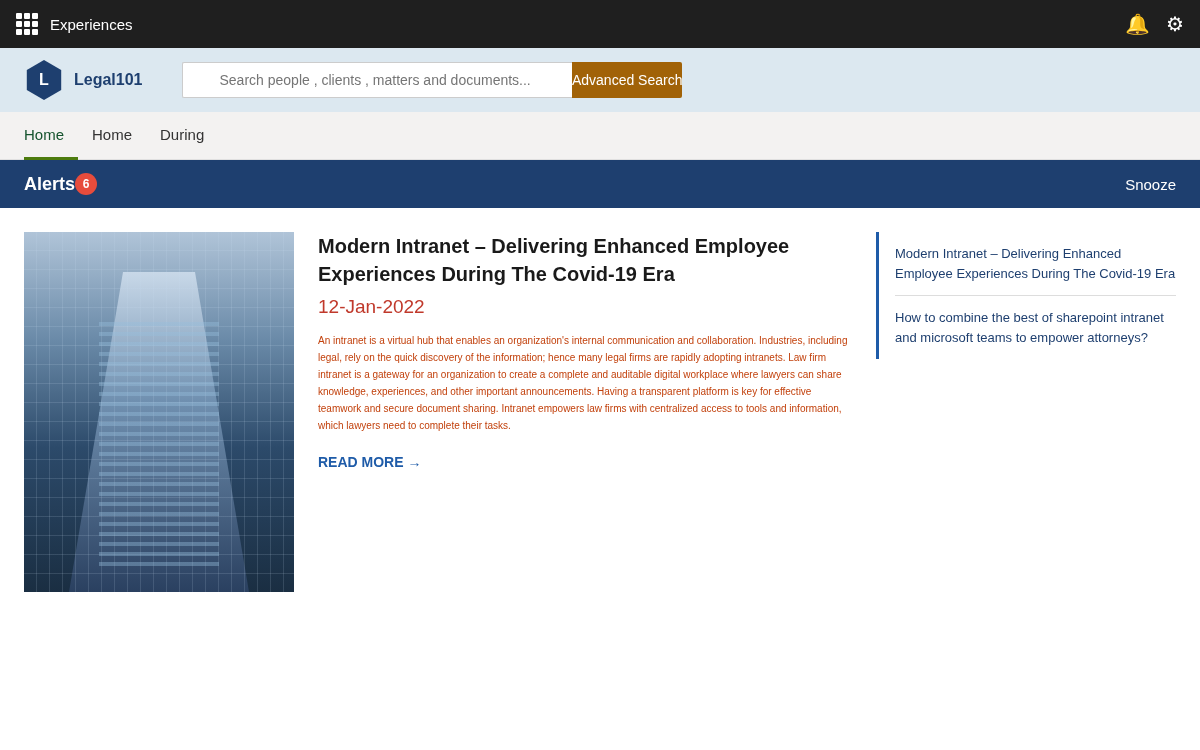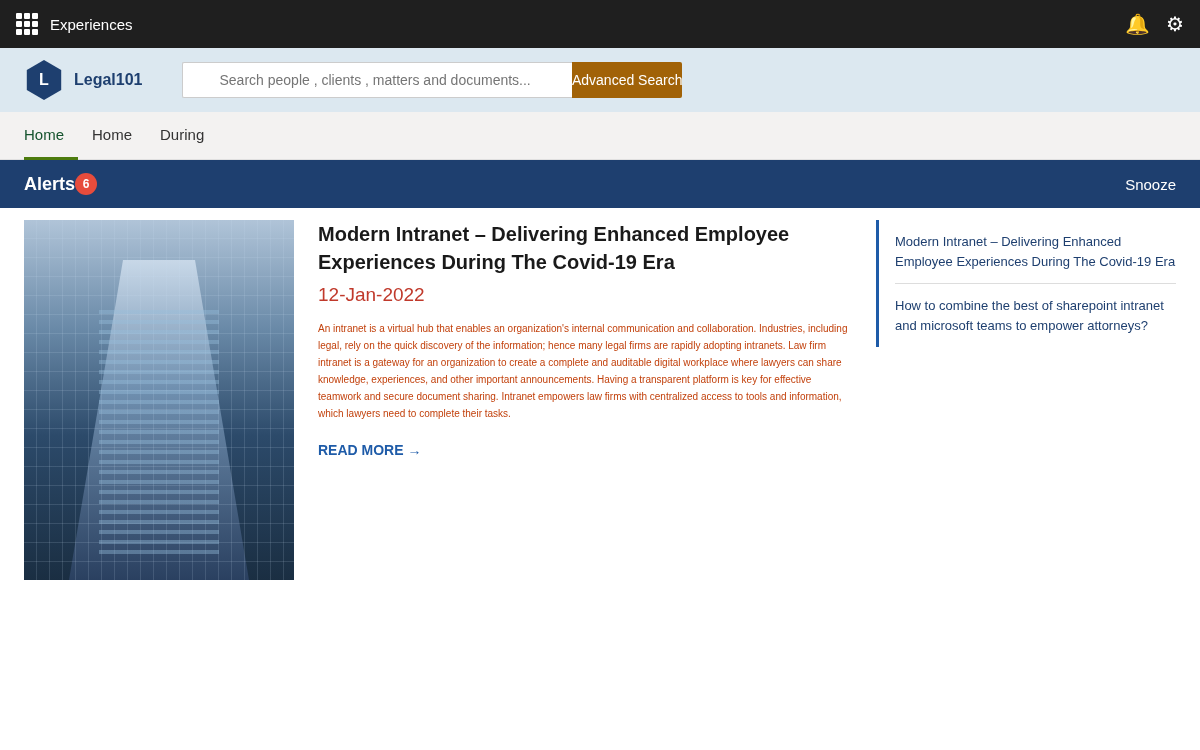--- a/index.html
+++ b/index.html
@@ -180,21 +180,21 @@
       color: #fff;
       font-size: 15px;
       cursor: pointer;
       background: none;
       border: none;
     }
 
     
     .main-content {
       display: flex;
-      padding: 12px 24px 24px 24px;
+      padding: 24px 24px 24px 24px;
       gap: 24px;
       background: #fff;
       height: calc(750px - 48px - 64px - 48px - 48px);
     }
 
     
     .article-section {
       display: flex;
       gap: 24px;
       flex: 1;

